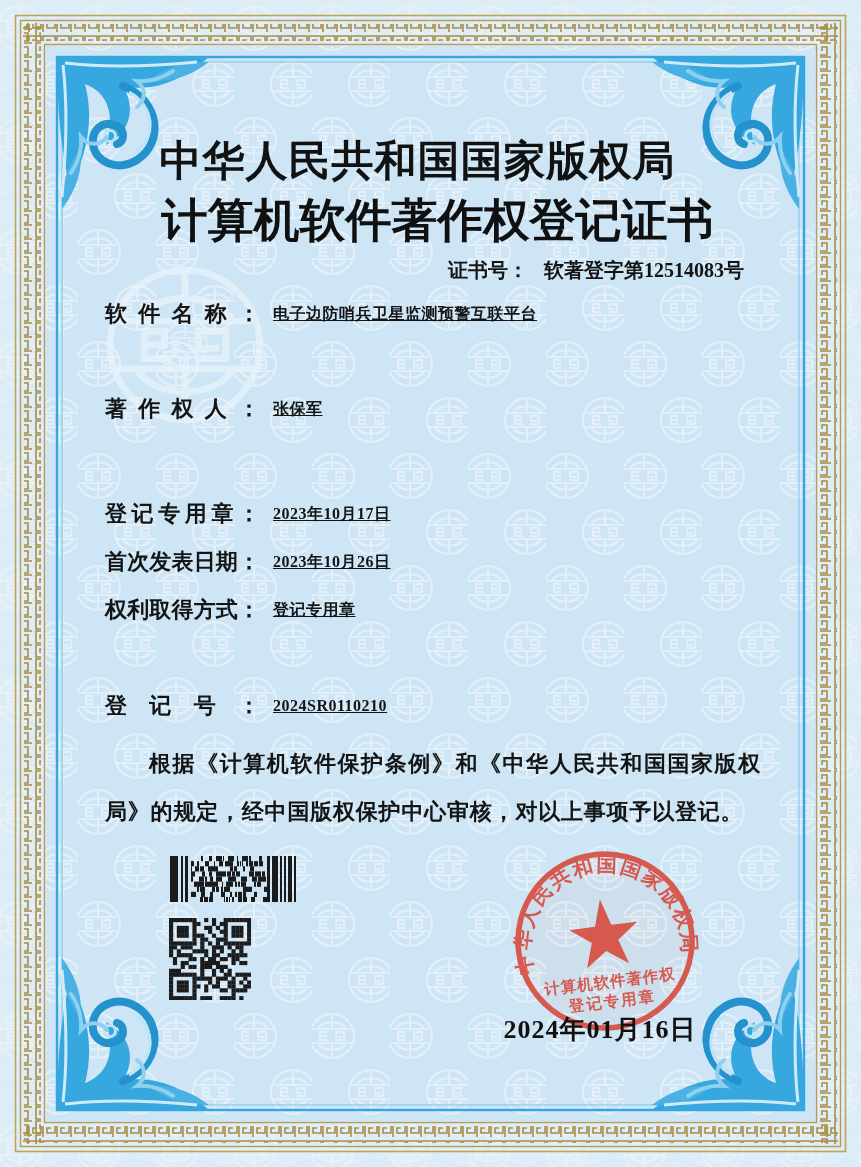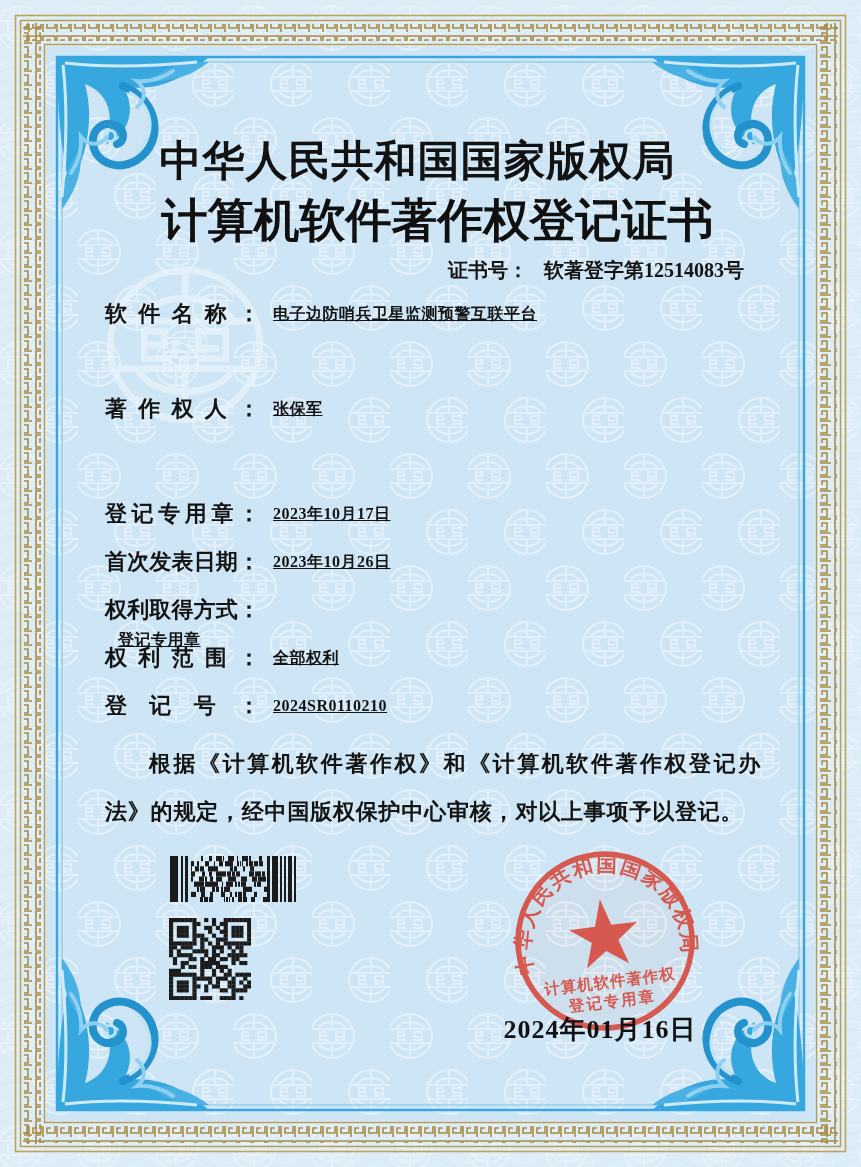--- a/index.html
+++ b/index.html
@@ -41,21 +41,21 @@
   }
   .val{
     margin-left:13px;
     font-size:16px;font-weight:bold;line-height:30px;
     letter-spacing:0.5px;color:#141414;white-space:nowrap;text-decoration:underline;
   }
   #row-name{top:299px;}
   #row-owner{top:394px;}
   #row-dev{top:499px;}
   #row-pub{top:547px;}
-  #row-method{top:595px;flex-direction:column;}
+  #row-method{top:595px;}
   #row-scope{top:643px;}
   #row-reg{top:691px;align-items:center;}
 
   .statement{
     position:absolute;left:105px;top:740px;width:656px;
     font-size:22px;font-weight:bold;line-height:48px;
     text-indent:2em;text-align:justify;letter-spacing:0.8px;color:#141414;
   }
 
   .barcode{position:absolute;left:170px;top:856px;width:128px;height:46px;}
@@ -185,31 +185,27 @@
     <div class="row" id="row-pub">
       <div class="lbl">首次发表日期：</div>
       <div class="val">2023年10月26日</div>
     </div>
 
     <div class="row" id="row-method">
       <div class="lbl">权利取得方式：</div>
       <div class="val">登记专用章</div>
     </div>
 
-    <div class="row" id="row-scope">
-      <div class="lbl">权利范围：</div>
-      <div class="val">全部权利</div>
-    </div>
 
     <div class="row" id="row-reg">
       <div class="lbl">登记号：</div>
       <div class="val">2024SR0110210</div>
     </div>
 
-    <div class="statement">根据《计算机软件著作权》和《计算机软件著作权登记办法》的规定，经中国版权保护中心审核，对以上事项予以登记。</div>
+    <div class="statement">根据《计算机软件保护条例》和《中华人民共和国国家版权局》的规定，经中国版权保护中心审核，对以上事项予以登记。</div>
 
     <div class="barcode">
       <svg id="bcsvg" width="128" height="46" viewBox="0 0 128 46">
           <rect x="0" y="0" width="8" height="46" fill="#1b1b1b"></rect>
           <rect x="11" y="0" width="2" height="46" fill="#1b1b1b"></rect>
           <rect x="15" y="0" width="3" height="46" fill="#1b1b1b"></rect>
           <rect x="31" y="0" width="2" height="5.2" fill="#1b1b1b"></rect>
           <rect x="39" y="0" width="3" height="5.2" fill="#1b1b1b"></rect>
           <rect x="46" y="0" width="2" height="5.2" fill="#1b1b1b"></rect>
           <rect x="48" y="0" width="4" height="5.2" fill="#1b1b1b"></rect>

